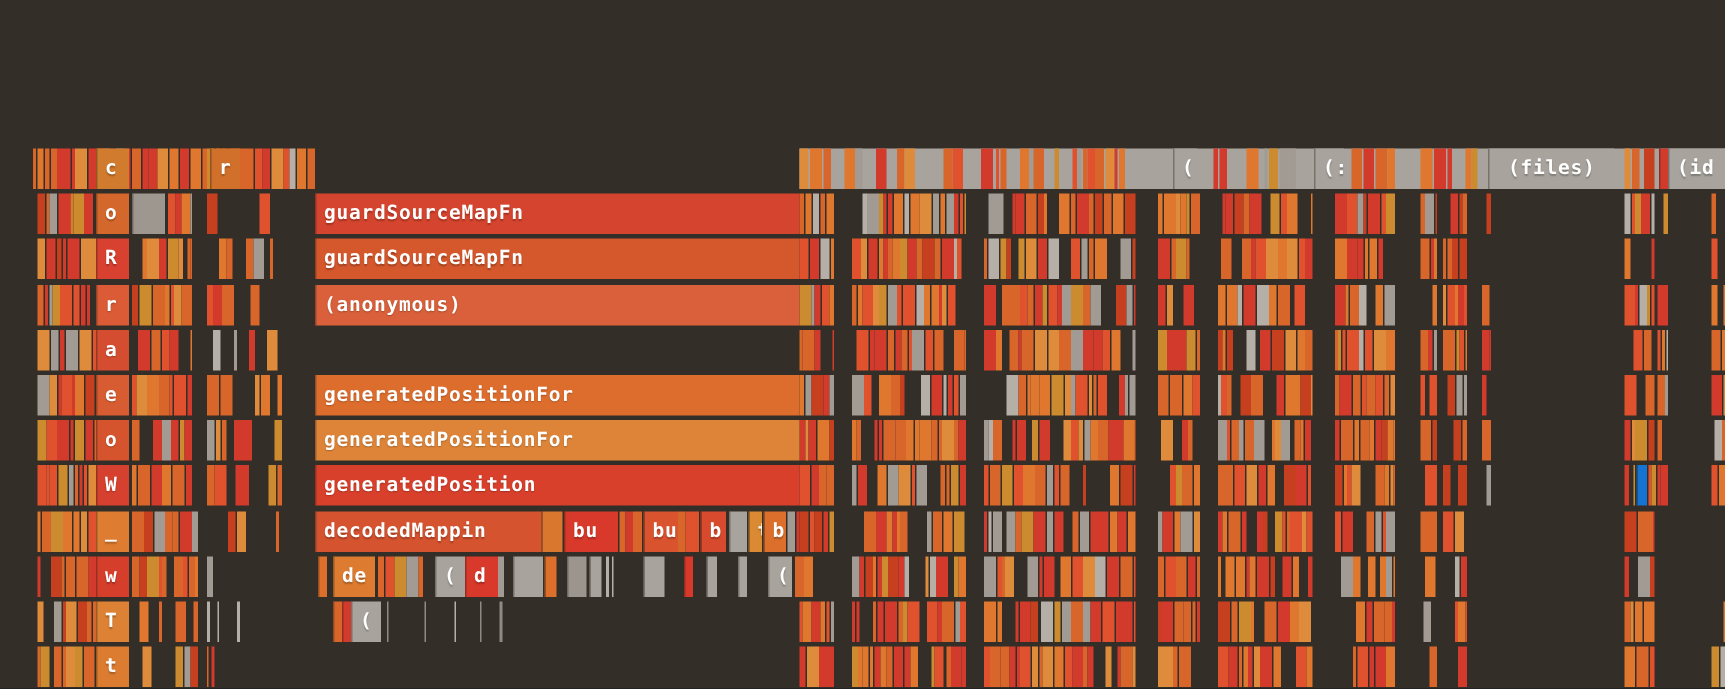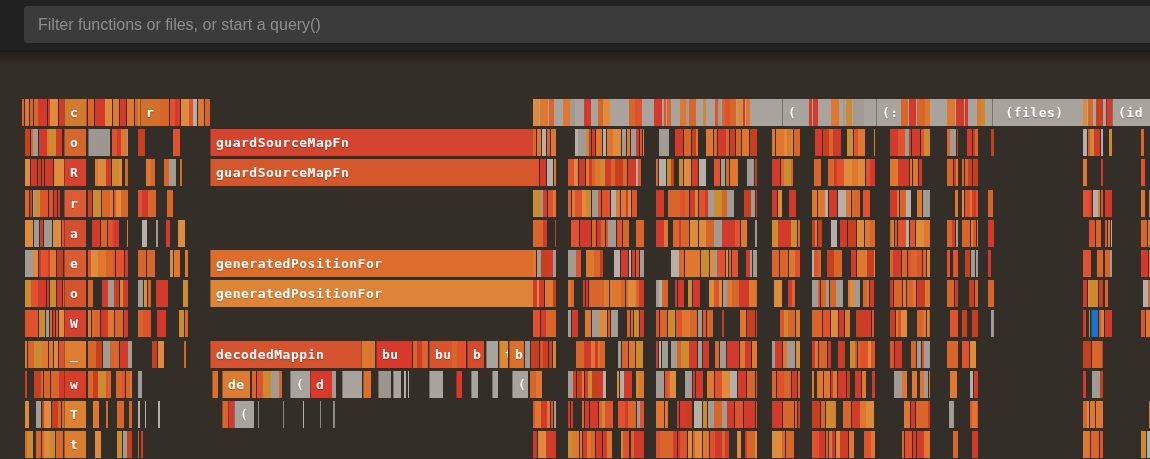--- a/index.html
+++ b/index.html
@@ -40,23 +40,20 @@
     font-size:13px;font-weight:bold;color:#fff;line-height:27px;
     padding-left:5px;letter-spacing:0.5px;
     text-shadow:0 1px 1px rgba(0,0,0,0.25);
   }
   .seg.lbl-center{padding-left:0;text-align:center;}
 </style>
 </head>
 <body>
 <div id="app">
 
-  <div class="topbar">
-    <input class="filter-input" type="text" value="" placeholder="Filter functions or files, or start a query()" style="">
-  </div>
 
 
   <div class="flame">
       <div class="frow" style="top: 99px; height: 27px;">
         <div class="seg" style="left: 22px; width: 2px; background: rgb(216, 102, 42);"></div>
         <div class="seg" style="left: 25px; width: 4px; background: rgb(224, 119, 46);"></div>
         <div class="seg" style="left: 30px; width: 3px; background: rgb(216, 102, 42);"></div>
         <div class="seg" style="left: 34px; width: 4px; background: rgb(216, 102, 42);"></div>
         <div class="seg" style="left: 38px; width: 2px; background: rgb(210, 58, 44);"></div>
         <div class="seg" style="left: 40px; width: 7px; background: rgb(210, 58, 44);"></div>
@@ -335,20 +332,21 @@
         <div class="seg" style="left: 93px; width: 8px; background: rgb(204, 139, 47);"></div>
         <div class="seg" style="left: 102px; width: 8px; background: rgb(216, 102, 42);"></div>
         <div class="seg" style="left: 110px; width: 3px; background: rgb(224, 119, 46);"></div>
         <div class="seg" style="left: 114px; width: 2px; background: rgb(224, 82, 46);"></div>
         <div class="seg" style="left: 116px; width: 5px; background: rgb(223, 139, 60);"></div>
         <div class="seg" style="left: 121px; width: 7px; background: rgb(216, 102, 42);"></div>
         <div class="seg" style="left: 138px; width: 4px; background: rgb(224, 82, 46);"></div>
         <div class="seg" style="left: 142px; width: 6px; background: rgb(210, 58, 44);"></div>
         <div class="seg" style="left: 148px; width: 8px; background: rgb(216, 102, 42);"></div>
         <div class="seg" style="left: 167px; width: 6px; background: rgb(216, 102, 42);"></div>
+        <div class="seg box" style="left: 210px; width: 323px; background: rgb(217, 96, 58); color: rgb(255, 255, 255); border-left: 1px solid rgba(30, 22, 15, 0.35); z-index: 2;">(anonymous)</div>
         <div class="seg" style="left: 533px; width: 8px; background: rgb(204, 139, 47);"></div>
         <div class="seg" style="left: 541px; width: 2px; background: rgb(161, 155, 148);"></div>
         <div class="seg" style="left: 543px; width: 4px; background: rgb(210, 58, 44);"></div>
         <div class="seg" style="left: 548px; width: 5px; background: rgb(224, 82, 46);"></div>
         <div class="seg" style="left: 553px; width: 3px; background: rgb(224, 119, 46);"></div>
         <div class="seg" style="left: 568px; width: 3px; background: rgb(216, 102, 42);"></div>
         <div class="seg" style="left: 572px; width: 3px; background: rgb(224, 119, 46);"></div>
         <div class="seg" style="left: 575px; width: 7px; background: rgb(224, 82, 46);"></div>
         <div class="seg" style="left: 582px; width: 4px; background: rgb(223, 139, 60);"></div>
         <div class="seg" style="left: 586px; width: 5px; background: rgb(204, 139, 47);"></div>
@@ -695,20 +693,21 @@
         <div class="seg" style="left: 101px; width: 7px; background: rgb(210, 58, 44);"></div>
         <div class="seg" style="left: 108px; width: 6px; background: rgb(224, 119, 46);"></div>
         <div class="seg" style="left: 115px; width: 8px; background: rgb(216, 102, 42);"></div>
         <div class="seg" style="left: 124px; width: 4px; background: rgb(210, 58, 44);"></div>
         <div class="seg" style="left: 138px; width: 5px; background: rgb(216, 102, 42);"></div>
         <div class="seg" style="left: 143px; width: 8px; background: rgb(224, 82, 46);"></div>
         <div class="seg" style="left: 157px; width: 5px; background: rgb(210, 58, 44);"></div>
         <div class="seg" style="left: 162px; width: 4px; background: rgb(210, 58, 44);"></div>
         <div class="seg" style="left: 179px; width: 5px; background: rgb(204, 139, 47);"></div>
         <div class="seg" style="left: 185px; width: 3px; background: rgb(216, 102, 42);"></div>
+        <div class="seg box" style="left: 210px; width: 323px; background: rgb(216, 64, 44); color: rgb(255, 255, 255); border-left: 1px solid rgba(30, 22, 15, 0.35); z-index: 2;">generatedPosition</div>
         <div class="seg" style="left: 533px; width: 7px; background: rgb(224, 82, 46);"></div>
         <div class="seg" style="left: 541px; width: 5px; background: rgb(210, 58, 44);"></div>
         <div class="seg" style="left: 546px; width: 5px; background: rgb(216, 102, 42);"></div>
         <div class="seg" style="left: 551px; width: 5px; background: rgb(216, 102, 42);"></div>
         <div class="seg" style="left: 568px; width: 3px; background: rgb(161, 155, 148);"></div>
         <div class="seg" style="left: 572px; width: 6px; background: rgb(210, 58, 44);"></div>
         <div class="seg" style="left: 585px; width: 6px; background: rgb(224, 119, 46);"></div>
         <div class="seg" style="left: 592px; width: 7px; background: rgb(161, 155, 148);"></div>
         <div class="seg" style="left: 599px; width: 8px; background: rgb(223, 139, 60);"></div>
         <div class="seg" style="left: 608px; width: 2px; background: rgb(224, 82, 46);"></div>

